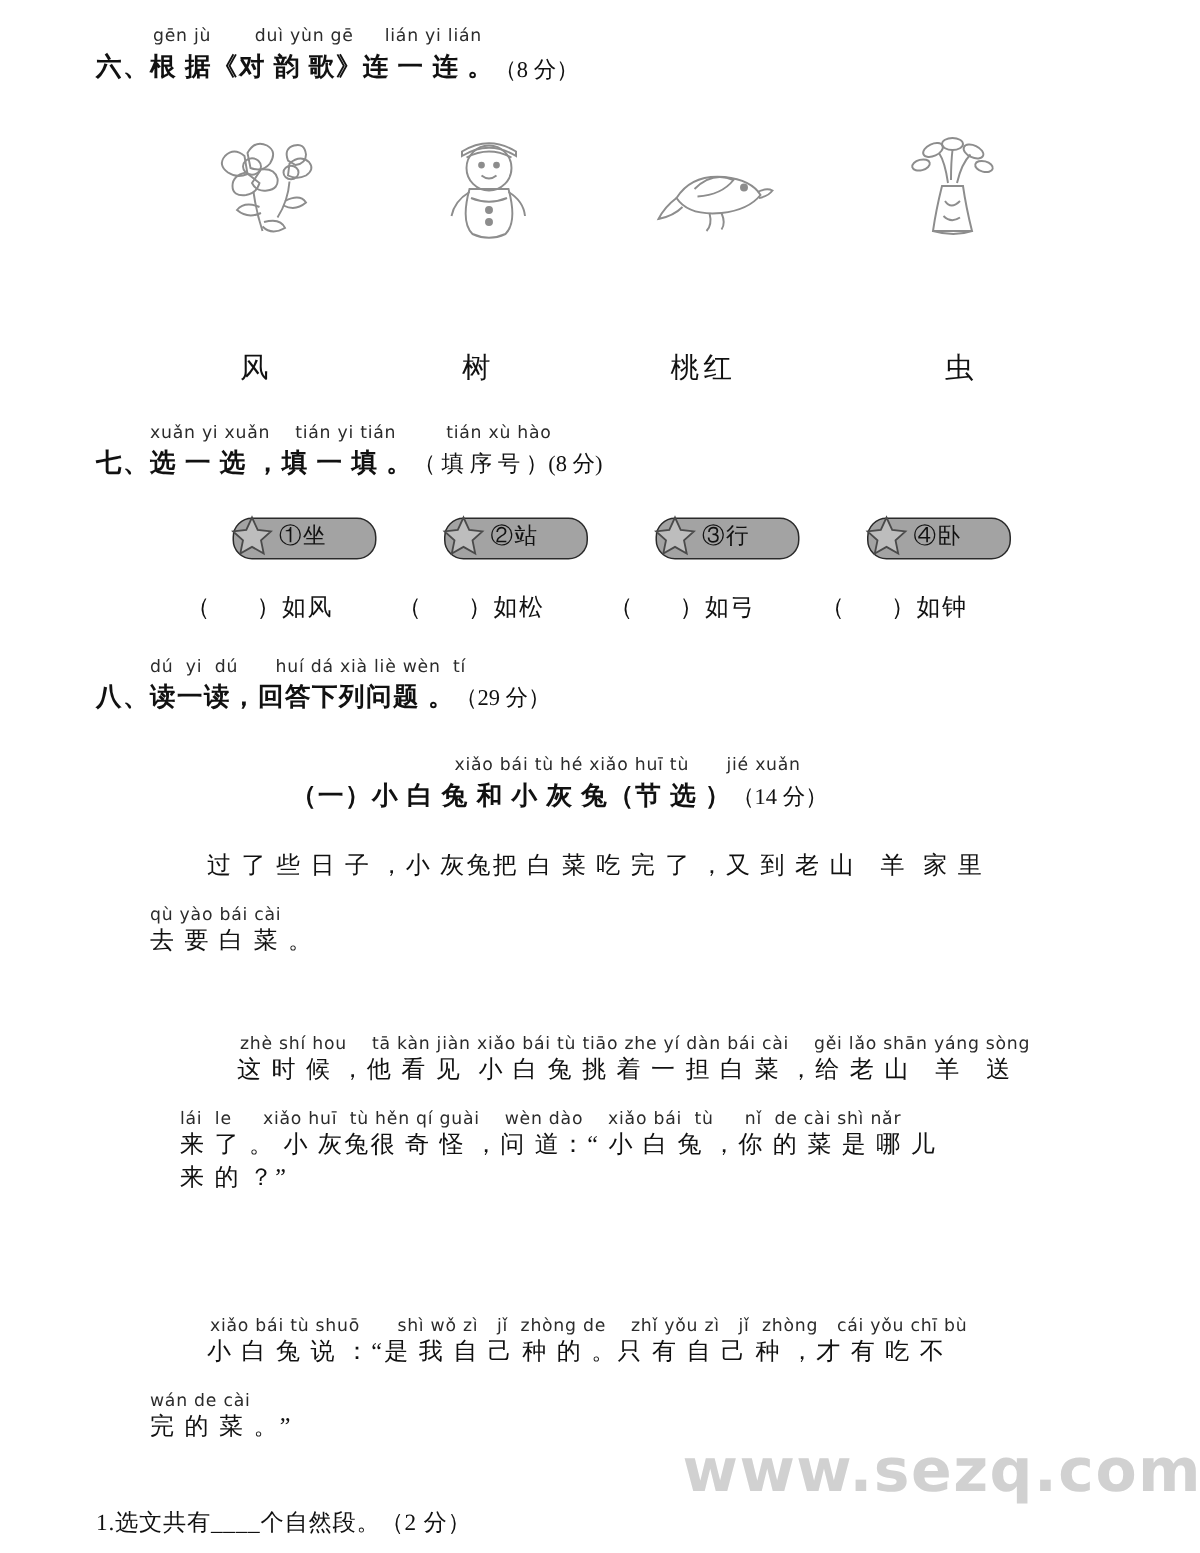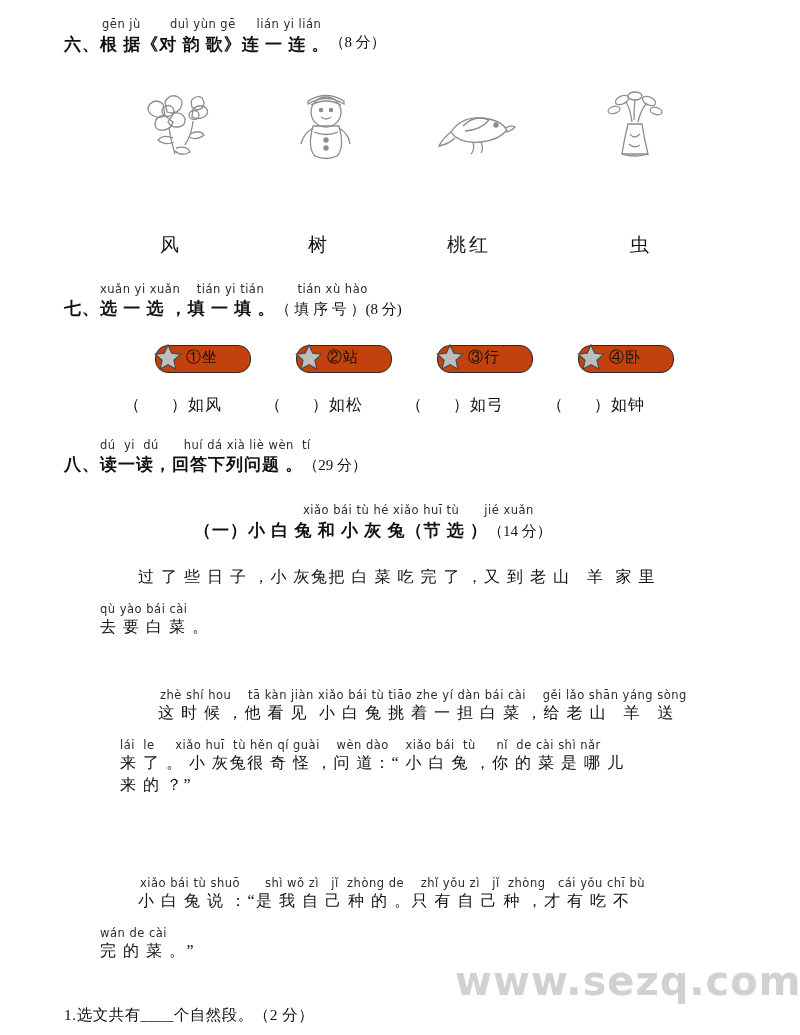--- a/index.html
+++ b/index.html
@@ -66,21 +66,21 @@
     color: #111;
   }
 
   
   .tag {
     position: absolute;
     width: 94px;
     height: 26px;
     border: 1.4px solid #2a2a2a;
     border-radius: 13px;
-    background: #c2410c;
+    background: #a3a3a3;
   }
   .tag .label {
     position: absolute;
     left: 30px;
     top: 2px;
     font-size: 15px;
     font-family: "Liberation Serif", "DejaVu Serif", serif;
     letter-spacing: 1px;
     color: #111;
     white-space: pre;
@@ -132,21 +132,21 @@
   }
 </style>
 </head>
 <body>
 
 <div class="page">
 
   <div class="abs sec-head" style="left:102px; top:14px;">
     <span class="py">gēn jù       duì yùn gē     lián yi lián</span>
   </div>
-  <div class="abs" style="left:64px; top:33px; display:flex; align-items:flex-start;">
+  <div class="abs" style="left:64px; top:33px; display:flex; align-items:flex-end;">
     <span class="hz">六、根 据《对 韵 歌》连 一 连 。</span>
     <span class="hz-reg" style="font-size:15px; letter-spacing:0;">（8 分）</span>
   </div>
 
   <div class="pic" style="left:133px; top:82px;">
     <svg width="86" height="86" viewBox="0 0 86 86">
       <g fill="none" stroke="#8d8d8d" stroke-width="1.3">
         <path d="M30 22 q-7 -6 -13 0 q-5 6 2 11 q6 4 13 1 z"></path>
         <path d="M32 20 q5 -9 13 -5 q7 4 2 12 q-5 6 -13 3 z"></path>
         <path d="M31 33 q-9 2 -9 9 q0 7 9 6 q7 -1 9 -8 z"></path>

